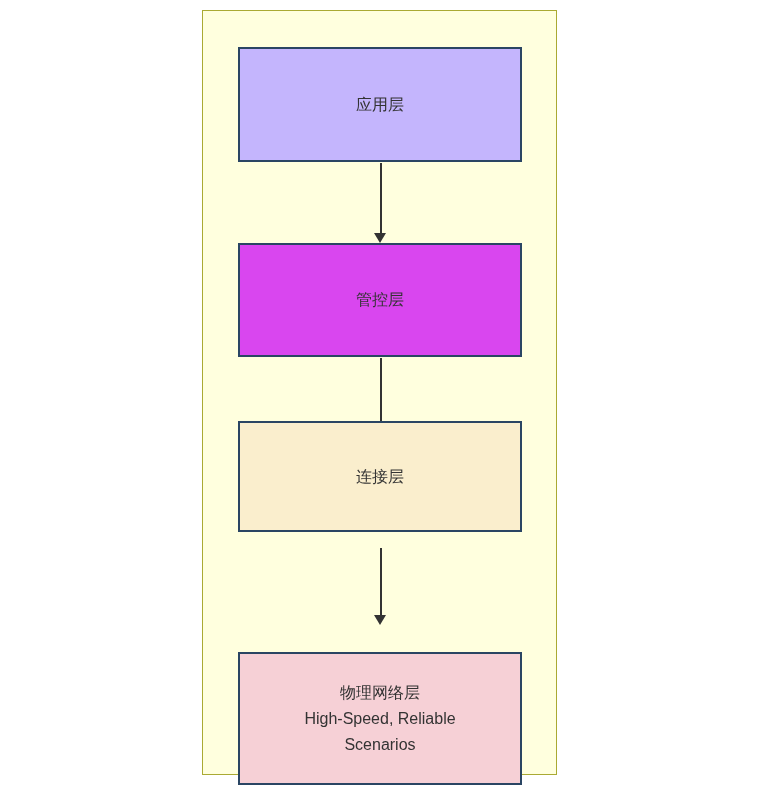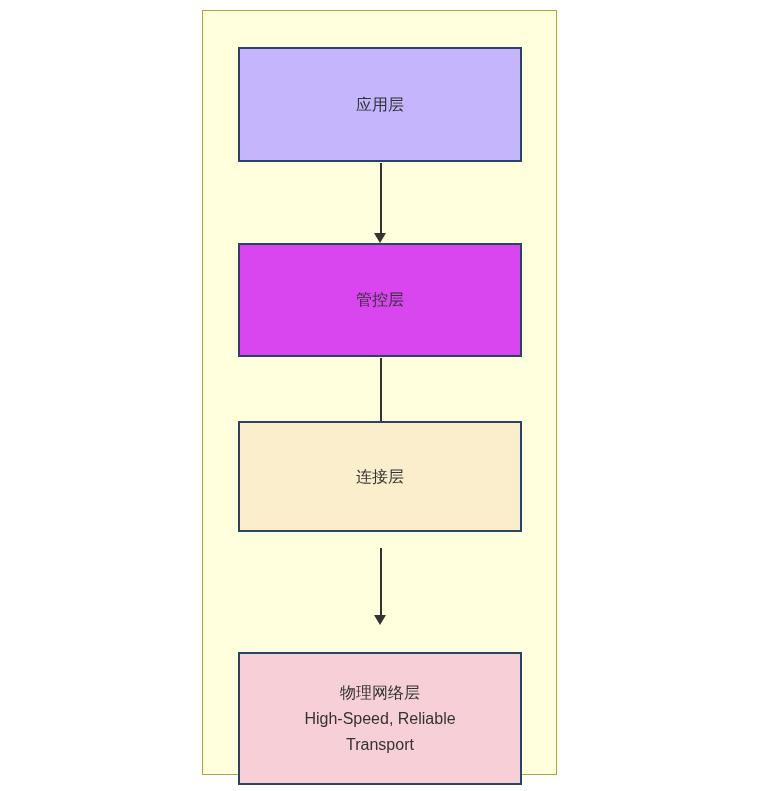--- a/index.html
+++ b/index.html
@@ -119,16 +119,16 @@
     <span class="node-label">连接层</span>
   </div>
 
   <div class="arrow arrow-2">
     <span class="arrow-line" style="background-color: rgb(51, 51, 51);"></span>
     <span class="arrow-head" style="border-top-color: rgb(51, 51, 51);"></span>
   </div>
 
   <div class="node node-3" style="background-color: rgb(246, 208, 214); border-color: rgb(42, 69, 99);">
     <span class="node-label">物理网络层</span>
-    <span class="node-desc">High-Speed, Reliable Transport</span>
+    <span class="node-desc">High-Speed, Reliable Scenarios</span>
   </div>
 
 </div>
 
 </body></html>

